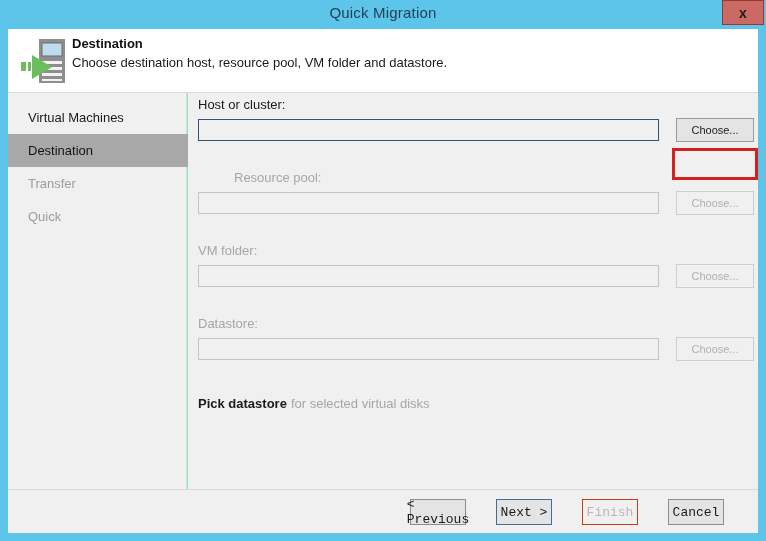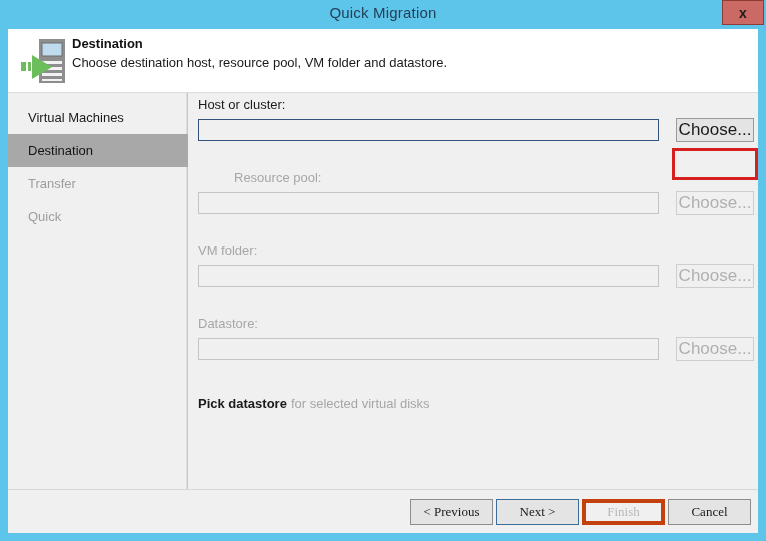--- a/index.html
+++ b/index.html
@@ -151,21 +151,21 @@
     border: 1px solid #33527a;
     background: #f0f0f0;
   }
 
   .choose-btn {
     position: absolute;
     width: 78px; height: 24px;
     background: #e4e4e4;
     border: 1px solid #9a9a9a;
     box-sizing: border-box;
-    font-size: 17px;
+    font-size: 11px;
     color: #1a1a1a;
     font-family: "Liberation Sans", sans-serif;
     cursor: pointer;
     display: flex;
     align-items: center;
     justify-content: center;
   }
   .choose-btn.disabled {
     background: #f0f0f0;
     border: 1px solid #cecece;
@@ -204,39 +204,39 @@
     position: absolute;
     left: 0; top: 460px;
     width: 750px; height: 44px;
     background: #f0f0f0;
     border-top: 1px solid #d8d8d8;
     box-sizing: border-box;
   }
   .footer-btn {
     position: absolute;
     top: 9px;
-    width: 83px; height: 26px;
+    width: 56px; height: 26px;
     background: #e4e4e4;
     border: 1px solid #8d8d8d;
     box-sizing: border-box;
     font-size: 13px;
     color: #1a1a1a;
-    font-family: Liberation Serif, serif;
+    font-family: Liberation Mono, monospace;
     cursor: pointer;
     display: flex;
     align-items: center;
     justify-content: center;
   }
   .footer-btn.focused {
     border: 1px solid #3d6d99;
     box-shadow: inset 0 0 0 1px #e4e4e4;
   }
   .footer-btn.disabled {
     background: #f0f0f0;
-    border: 4px solid #c2410c;
+    border: 1px solid #c2410c;
     color: #b8b8b8;
     cursor: default;
   }
 </style>
 </head>
 <body>
 
 <div id="window">
 
   <div id="titlebar">

